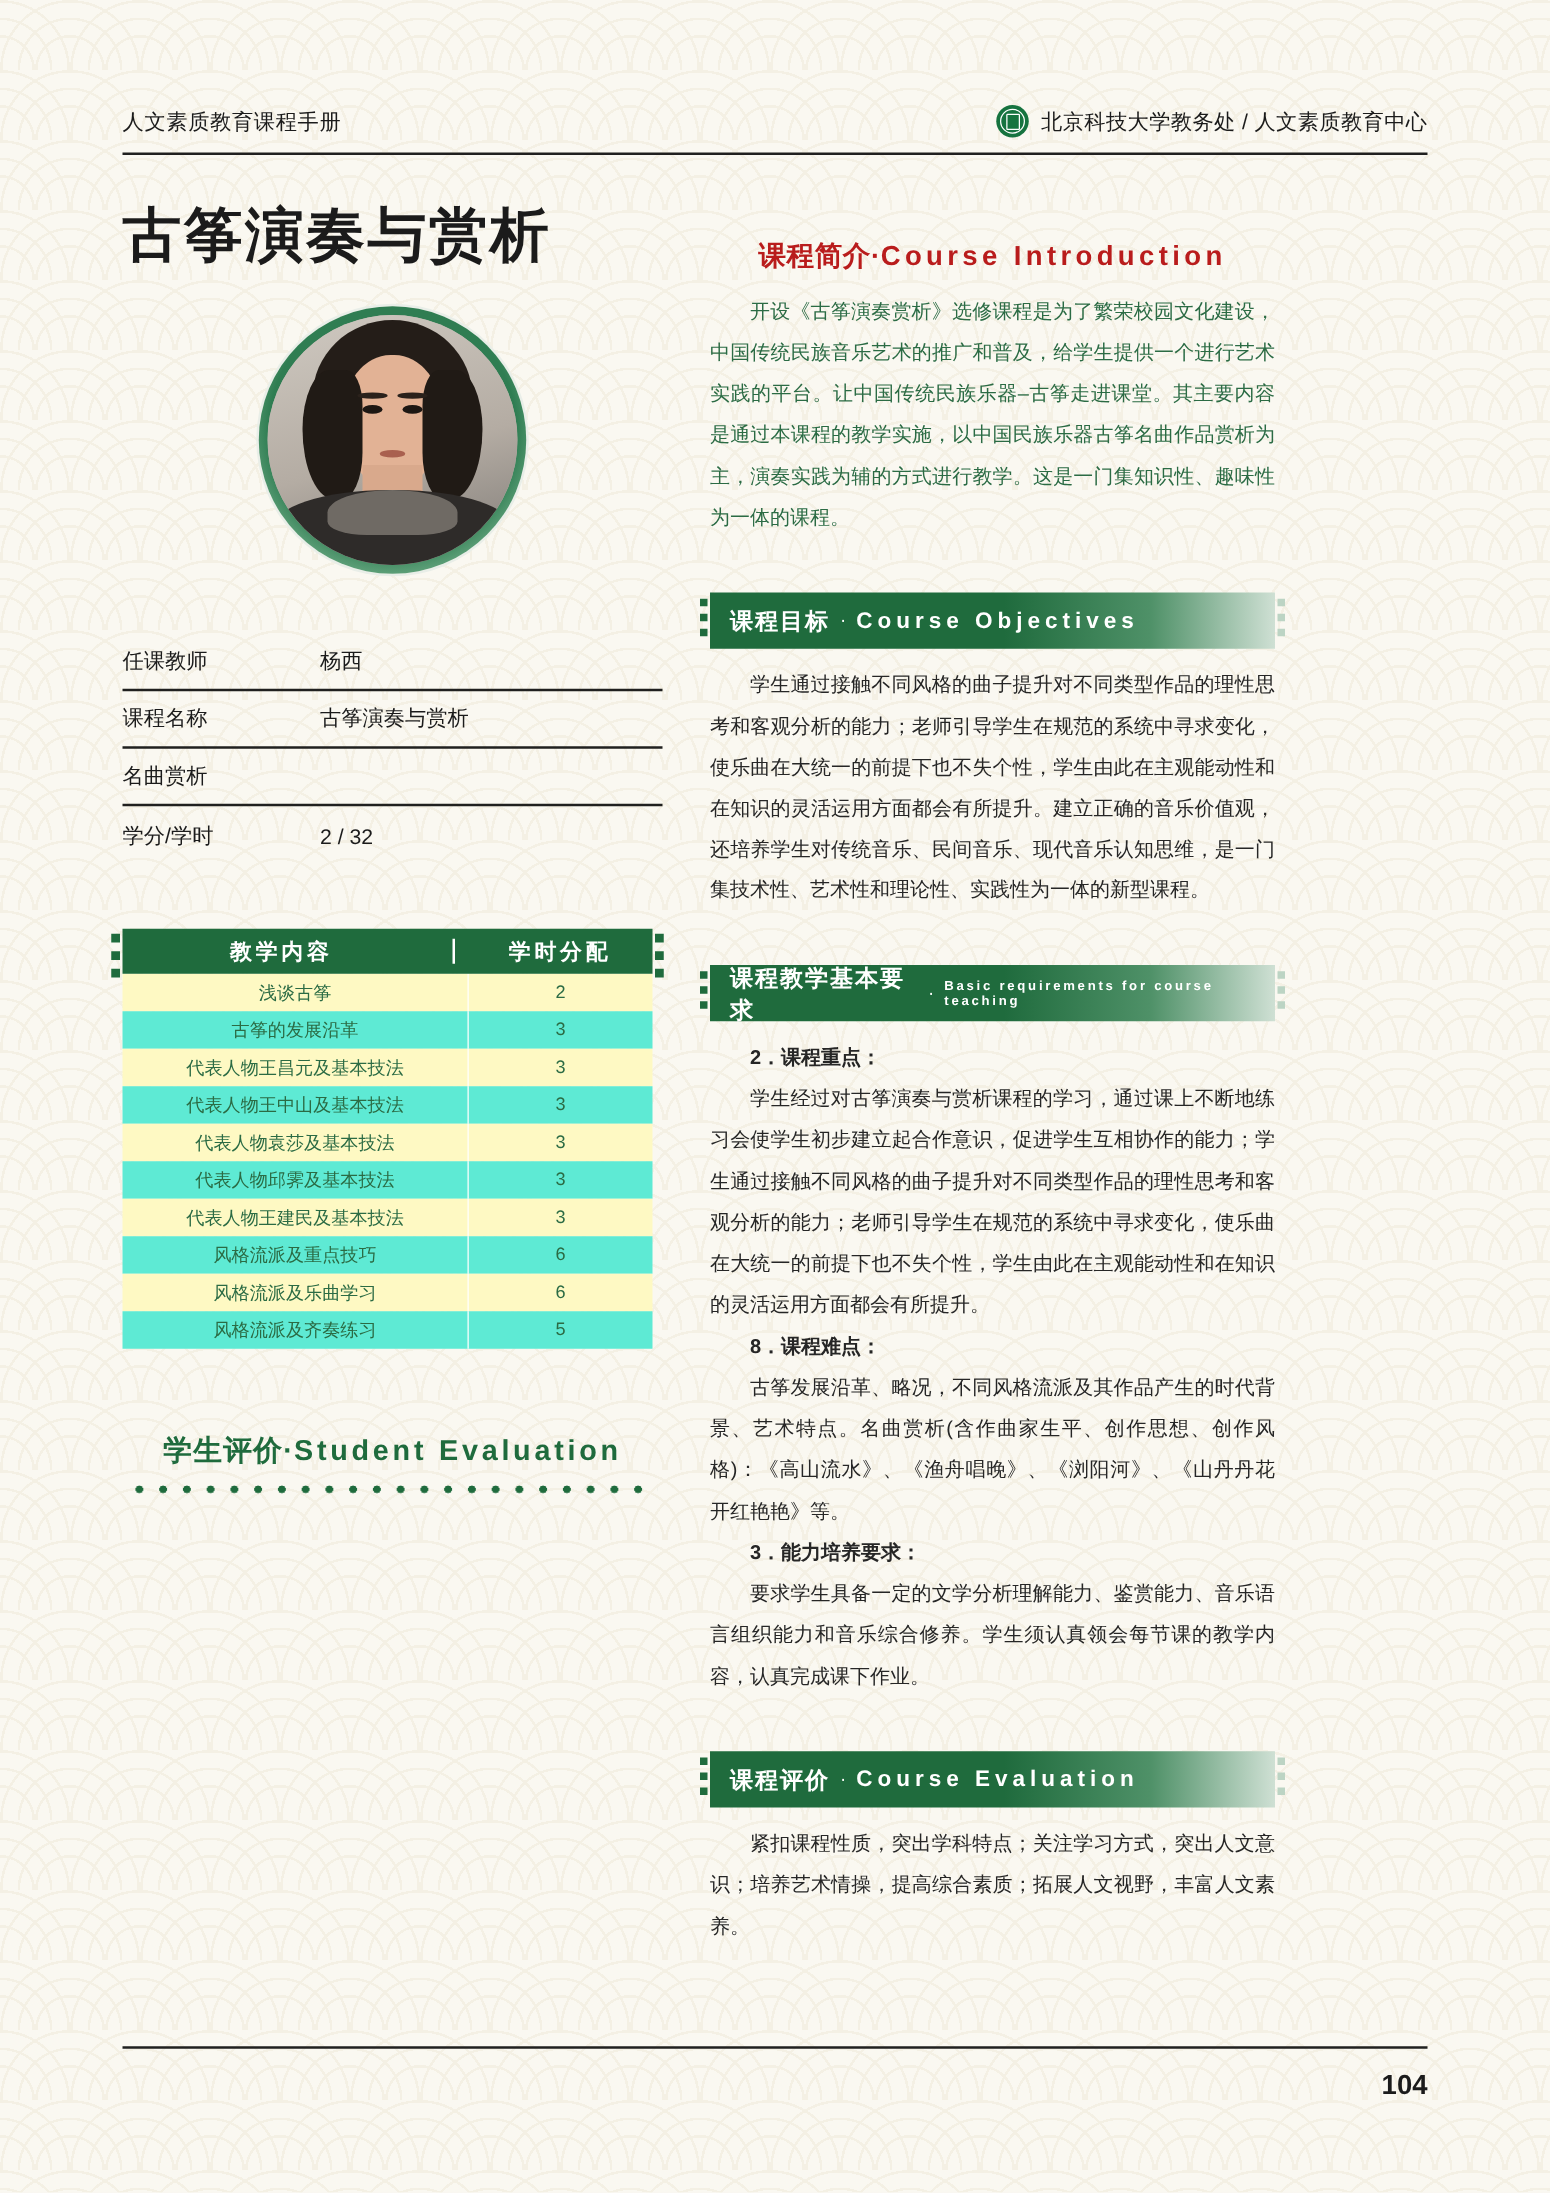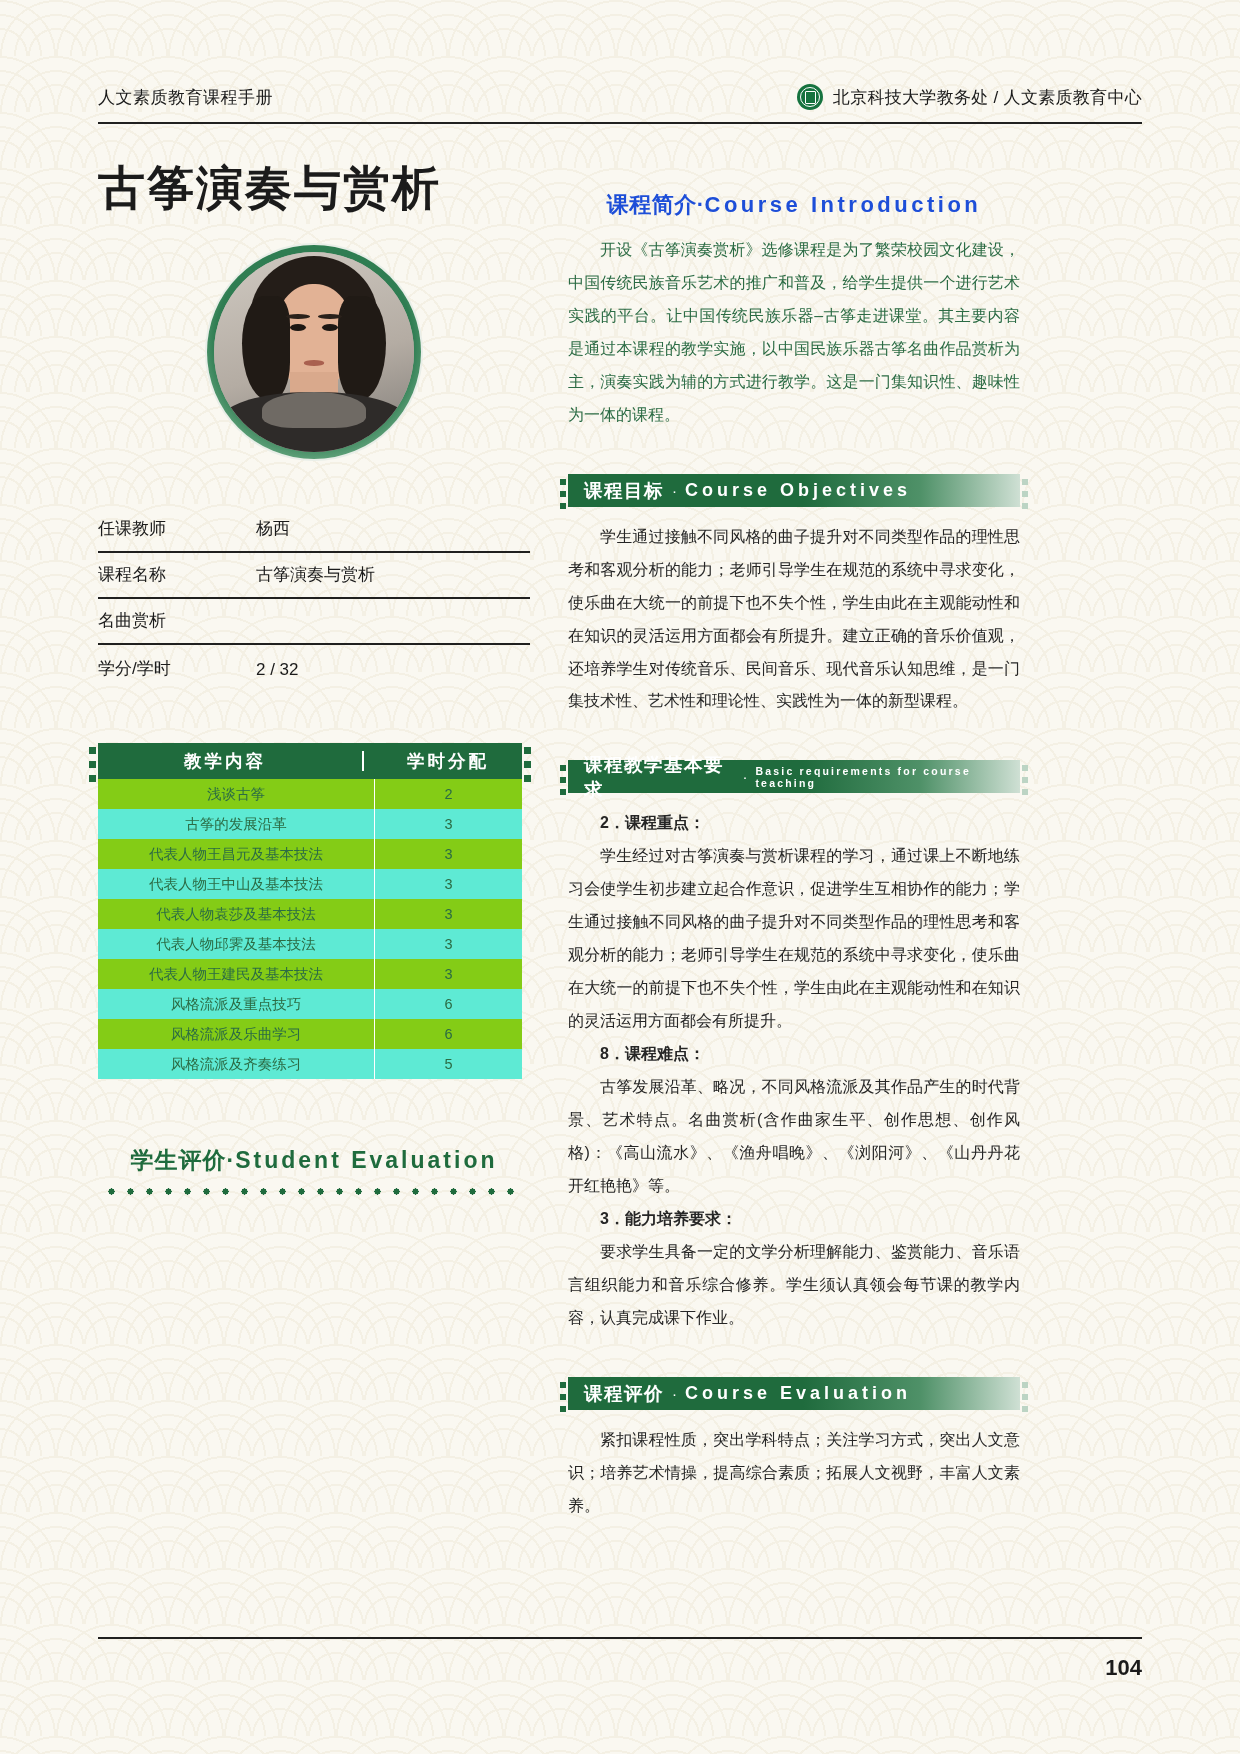--- a/index.html
+++ b/index.html
@@ -123,21 +123,21 @@
   .notch { position: absolute; top: 4px; width: 7px; height: 28px; }
   .notch.l { left: -9px; }
   .notch.r { right: -9px; }
   .notch i {
     display: block; width: 7px; height: 7px; background: #1f6b3d; margin-bottom: 7px;
   }
   .tt-row {
     display: flex; align-items: center; height: 30px;
     font-size: 14.5px; color: #2b6b44;
   }
-  .tt-row.odd  { background: #84cc16; }
+  .tt-row.odd  { background: #fef9c3; }
   .tt-row.even { background: #5eead4; }
   .tt-row .c1 { flex: 1; text-align: center; }
   .tt-row .c2 { width: 148px; text-align: center; border-left: 1px solid #ffffff; height: 100%; display:flex; align-items:center; justify-content:center;}
 
   
   .se { margin-top: 66px; }
   .se-title {
     text-align: center; color: #1f6b3d; font-weight: 700;
     font-size: 23px; letter-spacing: 1px;
   }
@@ -147,27 +147,27 @@
     background-image: radial-gradient(circle, #1f6b3d 0 3px, transparent 3.2px);
     background-size: 19px 7px; background-repeat: repeat-x;
   }
   .se-body {
     margin-top: 16px; font-size: 16px; line-height: 2.05;
     color: #2b6b44; text-align: justify; text-indent: 2em;
   }
 
   
   .sec-plain {
-    color: #1d4ed8; font-weight: 700; font-size: 22px;
+    color: #b91c1c; font-weight: 700; font-size: 22px;
     letter-spacing: .5px; text-align: center;
   }
   .sec-plain .en { letter-spacing: 3.5px; }
 
   .sec-band {
-    position: relative; height: 33px;
+    position: relative; height: 45px;
     background: linear-gradient(90deg, #1f6b3d 0%, #1f6b3d 52%, #4f9168 78%, #cfe0d4 100%);
     display: flex; align-items: center; padding-left: 16px;
     color: #fff;
   }
   .sec-band .cn { font-size: 18.5px; font-weight: 700; letter-spacing: 1.5px; }
   .sec-band .dot { margin: 0 8px; font-size: 15px; }
   .sec-band .en { font-size: 18px; font-weight: 700; letter-spacing: 4px; }
   .sec-band .en.small { font-size: 10.5px; letter-spacing: 2.2px; font-weight: 700; }
   .sec-band .notch2 { position:absolute; left:-8px; top:5px; }
   .sec-band .notch2 i { display:block; width:6px; height:6px; background:#1f6b3d; margin-bottom:6px; }

